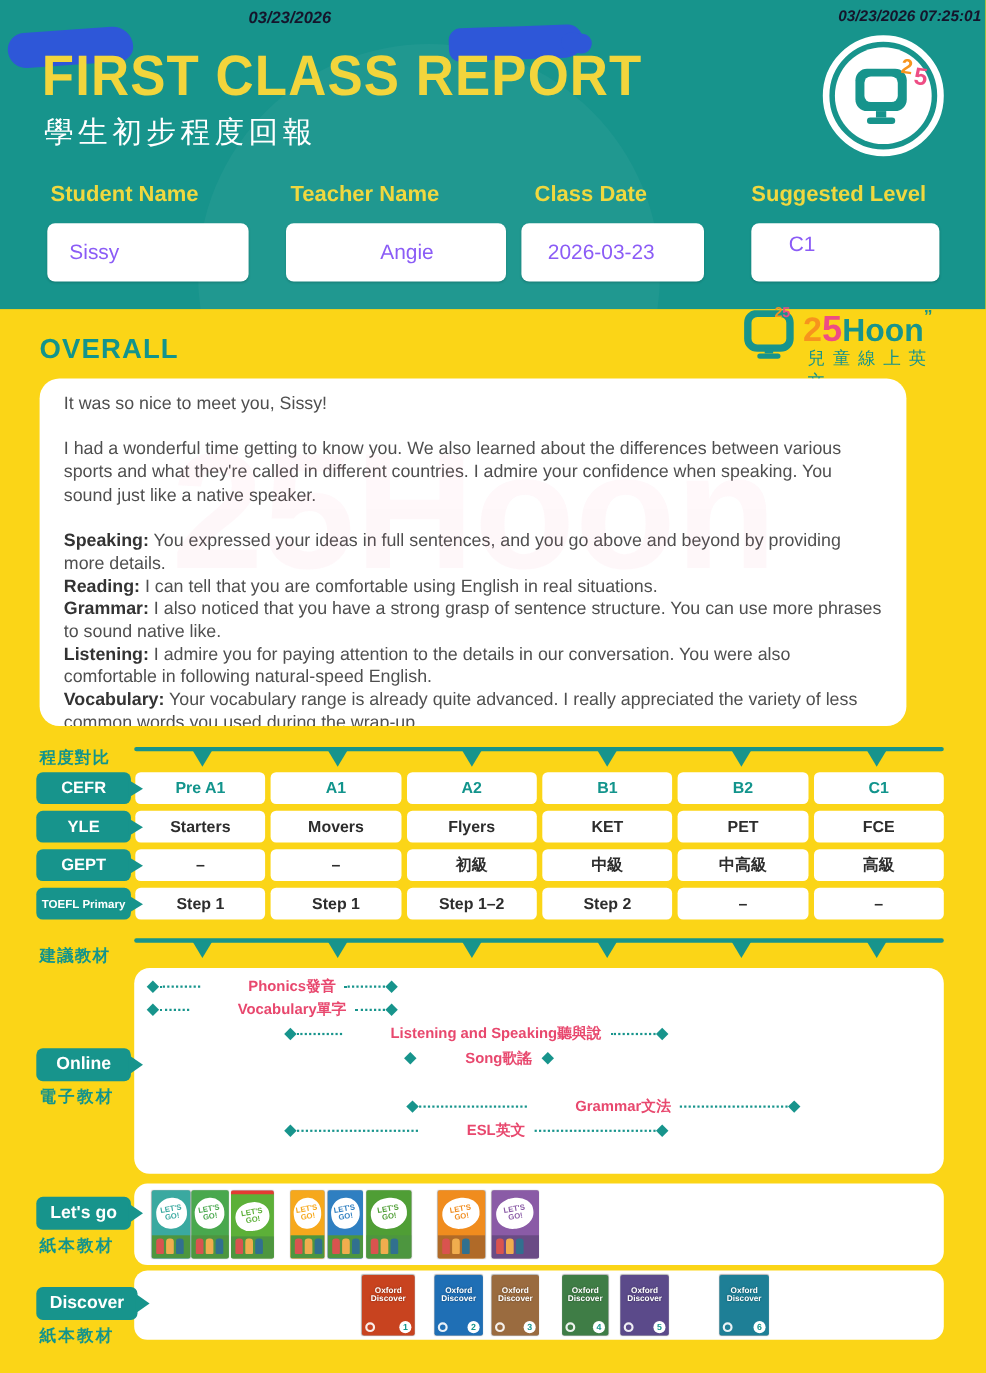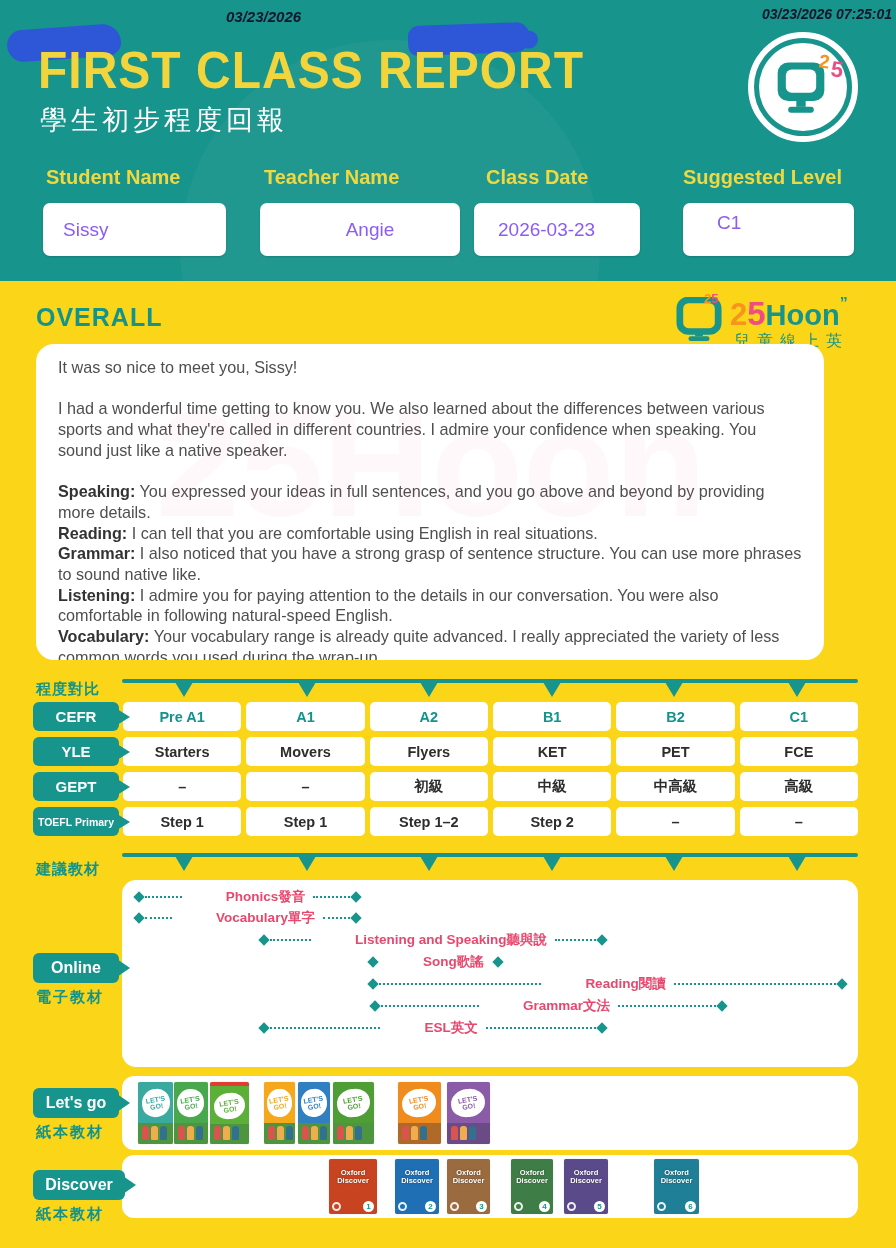--- a/index.html
+++ b/index.html
@@ -30,21 +30,21 @@
   .big-monitor { position:absolute; top:16px; left:14px; }
   .big-logo .n2 { position:absolute; top:8px; left:60px; color:#f7941d; font-size:19px; font-weight:800; transform:rotate(8deg); }
   .big-logo .n5 { position:absolute; top:14px; left:72px; color:#ee4d84; font-size:22px; font-weight:800; transform:rotate(8deg); }
 
   
   .field-label { position:absolute; top:166px; color:#f0d83f; font-size:20px; font-weight:bold; }
   .field-box { position:absolute; top:203px; height:53px; background:#ffffff; border-radius:7px; border:none; font-family:"Liberation Sans",sans-serif; font-size:19px; color:#8b5cf6; padding-left:20px; box-shadow:0 1px 2px rgba(0,0,0,0.15); }
 
   
   .overall-heading { position:absolute; top:303px; left:36px; font-size:25px; font-weight:800; letter-spacing:1px; color:#12948c; }
-  .brand { position:absolute; top:295px; left:676px; width:190px; height:56px; }
+  .brand { position:absolute; top:280px; left:676px; width:190px; height:56px; }
   .brand-name { position:absolute; left:54px; top:0; font-size:29px; font-weight:800; letter-spacing:0; }
   .brand-name .b2 { color:#f7941d; font-size:31px; }
   .brand-name .b5 { color:#ee4d84; font-size:33px; }
   .brand-name .bh { color:#17948c; }
   .brand-name .spark { color:#17948c; font-size:16px; vertical-align:top; }
   .brand-tagline { position:absolute; left:58px; top:36px; font-size:16px; letter-spacing:7px; color:#17948c; font-weight:normal; }
   .small-25 { position:absolute; left:28px; top:-4px; font-weight:800; font-size:13px; }
   .small-25 .n2 { color:#f7941d; } .small-25 .n5 { color:#ee4d84; }
 
   .overall-card { position:absolute; top:344px; left:36px; width:788px; height:316px; background:#ffffff; border-radius:18px; padding:13px 22px; color:#4f4f4f; font-size:16.2px; line-height:20.7px; overflow:hidden; }
@@ -272,27 +272,20 @@
       <div class="dotline"></div>
       <div class="diamond"></div>
     </div>
   <div class="arrow-row ar4">
       <div class="diamond"></div>
       <div class="dotline"></div>
       <span class="arrow-label">Song歌謠</span>
       <div class="dotline"></div>
       <div class="diamond"></div>
     </div>
-  <div class="arrow-row ar5">
-      <div class="diamond"></div>
-      <div class="dotline"></div>
-      <span class="arrow-label">Reading閱讀</span>
-      <div class="dotline"></div>
-      <div class="diamond"></div>
-    </div>
   <div class="arrow-row ar6">
       <div class="diamond"></div>
       <div class="dotline"></div>
       <span class="arrow-label">Grammar文法</span>
       <div class="dotline"></div>
       <div class="diamond"></div>
     </div>
   <div class="arrow-row ar7">
       <div class="diamond"></div>
       <div class="dotline"></div>

